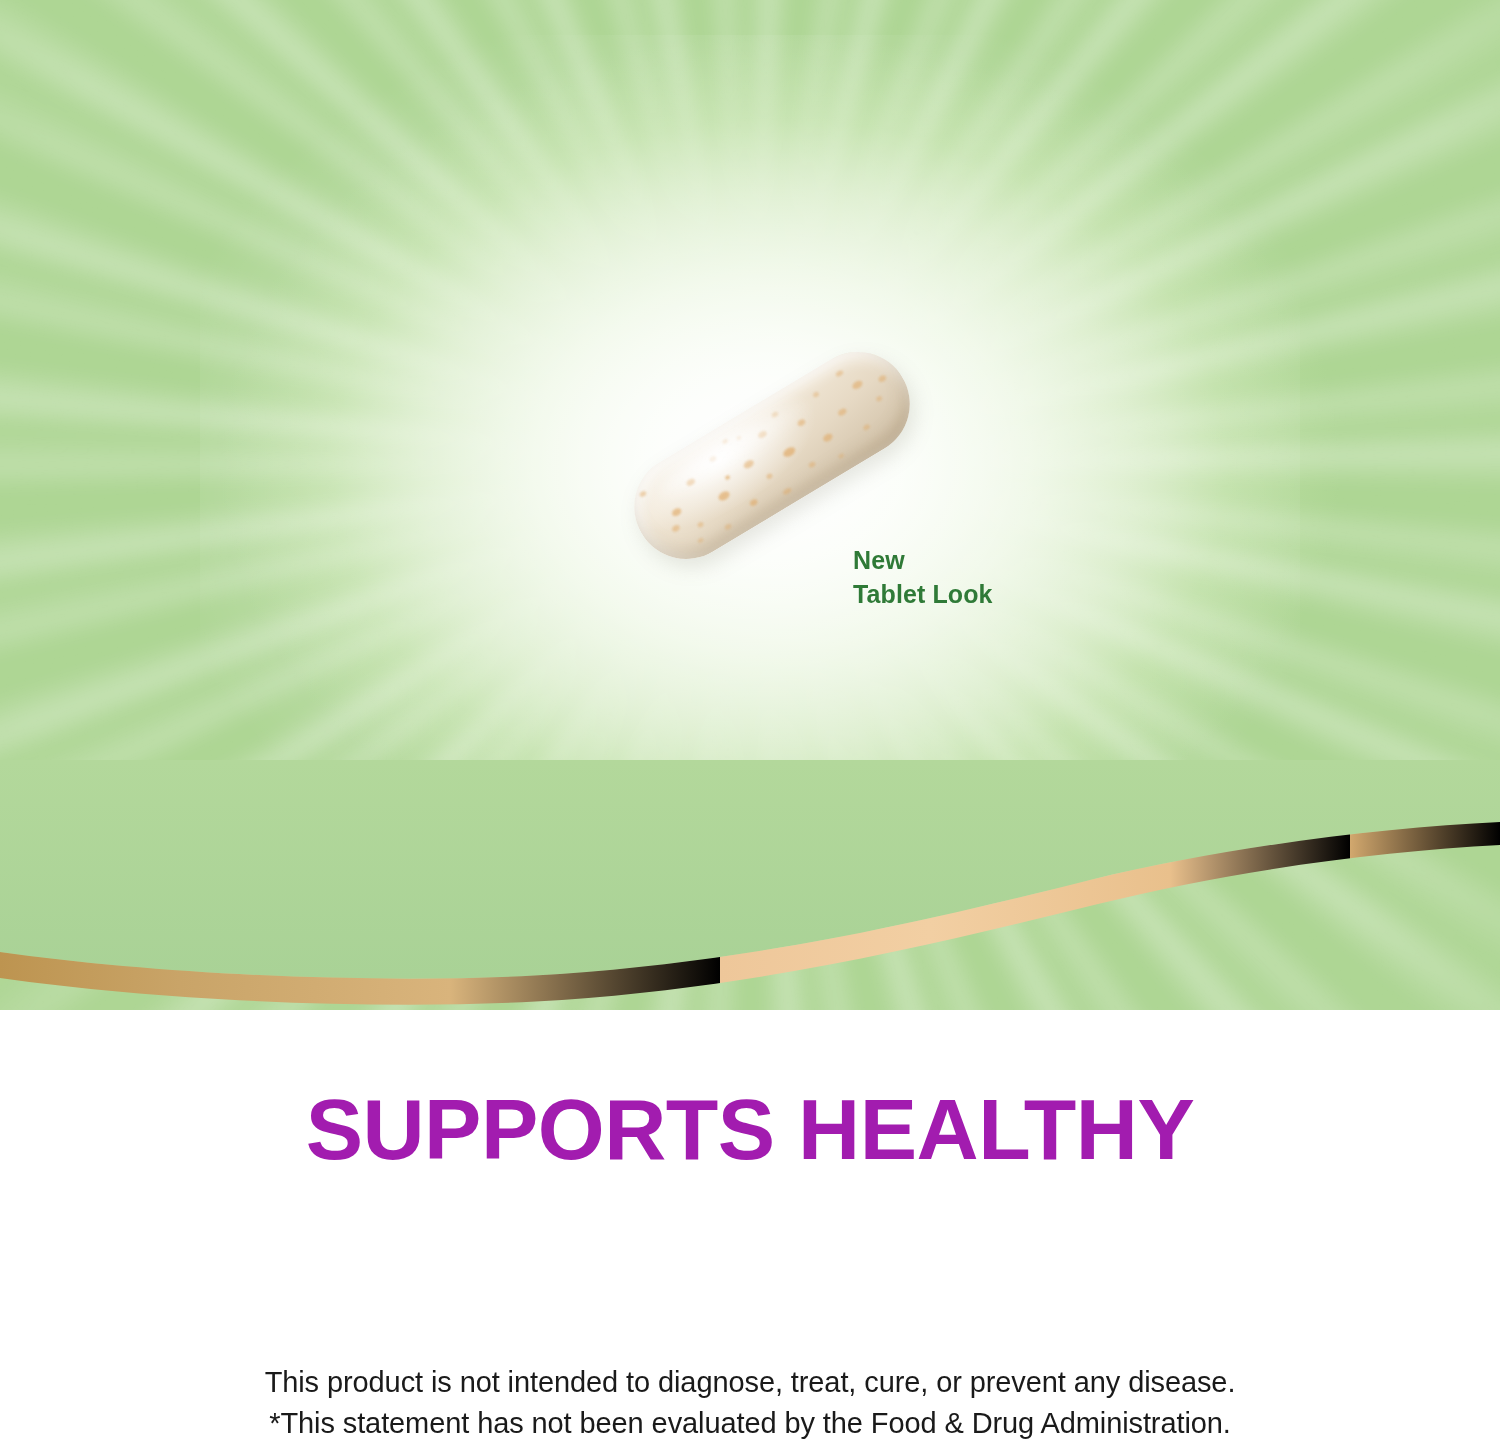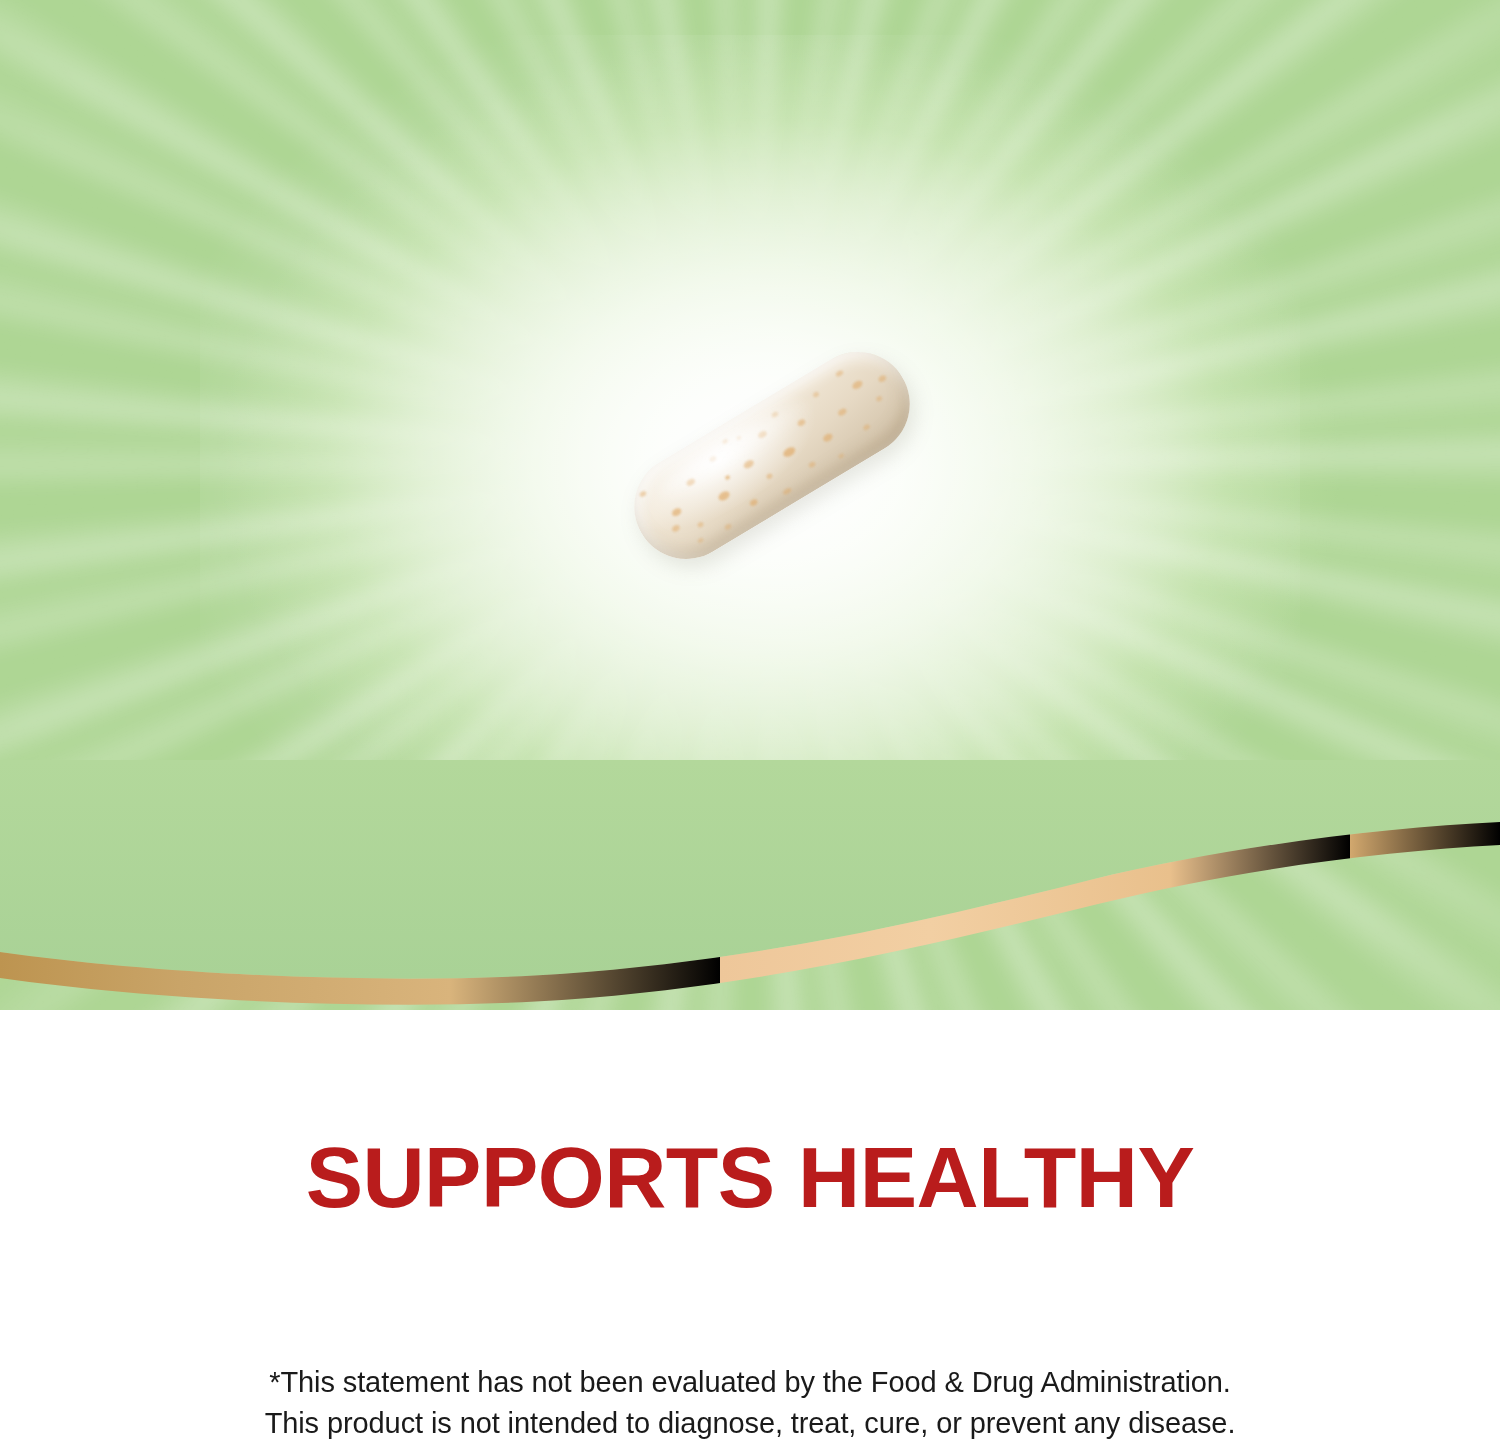--- a/index.html
+++ b/index.html
@@ -222,20 +222,24 @@
           <div class="sp" style="left: 248px; top: 14px; width: 8px; height: 5px; opacity: 0.5; background: rgb(224, 168, 99); filter: blur(1.1px);"></div>
           <div class="sp" style="left: 28px; top: 62px; width: 8px; height: 6px; opacity: 0.56; background: rgb(224, 168, 99); filter: blur(1.1px);"></div>
           <div class="sp" style="left: 142px; top: 88px; width: 9px; height: 5px; opacity: 0.52; background: rgb(224, 168, 99); filter: blur(1.1px);"></div>
           <div class="sp" style="left: 100px; top: 46px; width: 5px; height: 4px; opacity: 0.8; background: rgb(224, 168, 99); filter: blur(1.1px);"></div>
           <div class="sp" style="left: 130px; top: 18px; width: 5px; height: 4px; opacity: 0.4; background: rgb(224, 168, 99); filter: blur(1.1px);"></div>
         </div>
       <div class="pill-shine"></div>
     </div>
   </div>
 
+  <div id="caption" style="color: rgb(47, 122, 55);">
+    <span class="cap-line">New</span><br>
+    <span class="cap-line">Tablet Look</span>
+  </div>
 
   <svg id="wave" viewBox="0 0 1500 300" preserveAspectRatio="none" xmlns="http://www.w3.org/2000/svg">
     <defs>
       <linearGradient id="goldGrad" x1="0" y1="0" x2="1" y2="0">
         <stop offset="0%" stop-color="#bd9450"></stop>
         <stop offset="12%" stop-color="#c9a468"></stop>
         <stop offset="30%" stop-color="#d9b47c"></stop>
         <stop offset="48%" stop-color="#ecc characters"></stop>
         <stop offset="48%" stop-color="#eec79a"></stop>
         <stop offset="62%" stop-color="#f2cfa3"></stop>
@@ -250,22 +254,22 @@
         <stop offset="100%" stop-color="#a9d296"></stop>
       </linearGradient>
     </defs>
 
     <path fill="url(#greenBottom)" d="M0,0 L1500,0 L1500,62 C1380,68 1230,86 1090,120 C930,160 760,200 560,214 C400,225 170,216 0,192 Z"></path>
 
     <path fill="url(#goldGrad)" d="M0,192 C170,216 400,225 560,214 C760,200 930,160 1090,120 C1230,86 1380,68 1500,62
              L1500,85 C1382,91 1236,110 1098,144 C936,184 764,226 562,240 C398,251 168,242 0,218 Z"></path>
   </svg>
 
-  <div id="headline" style="color: #b91c1c; margin-top: 48px;">
+  <div id="headline" style="color: #a21caf;">
     <span class="hl-line">SUPPORTS HEALTHY</span>
   </div>
 
   <div id="disclaimer" style="color: rgb(26, 26, 26);">
+    <span class="dc-line">This product is not intended to diagnose, treat, cure, or prevent any disease.</span>
     <span class="dc-line">*This statement has not been evaluated by the Food &amp; Drug Administration.</span>
-    <span class="dc-line">This product is not intended to diagnose, treat, cure, or prevent any disease.</span>
   </div>
 
 </div>
 
 </body></html>

